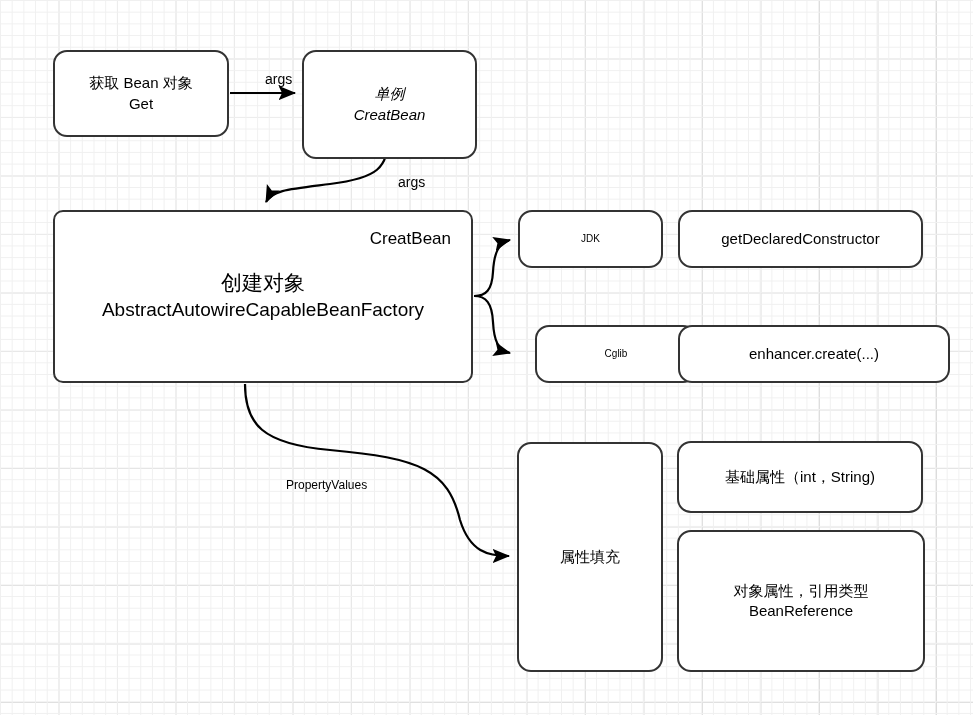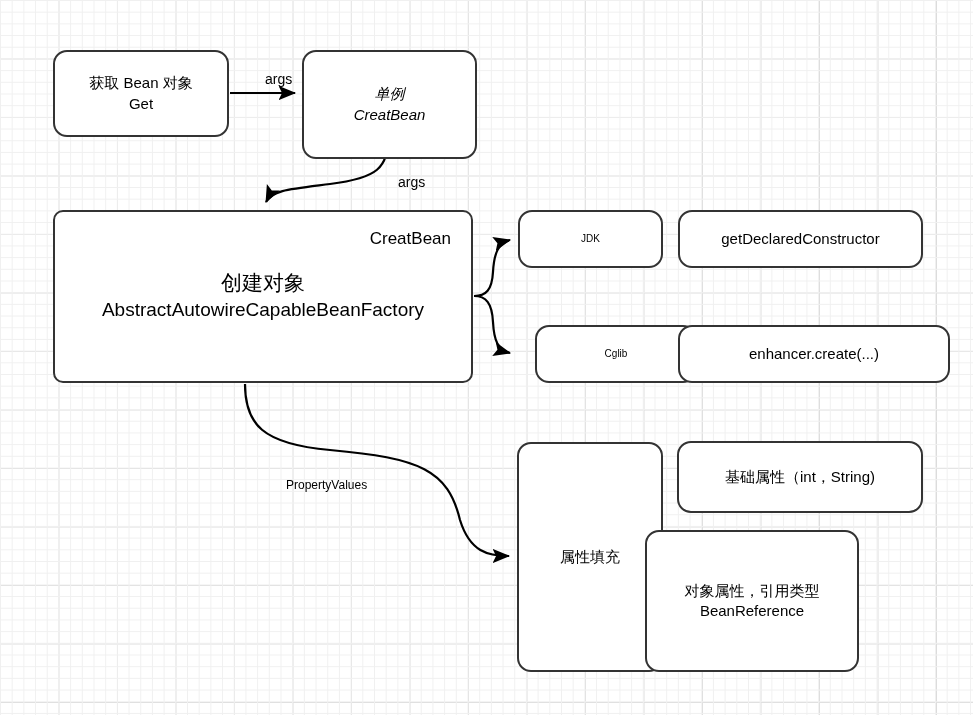--- a/index.html
+++ b/index.html
@@ -61,21 +61,21 @@
   #node-singleton  { left: 302px; top: 50px;  width: 175px; height: 109px; font-style: italic; }
   #node-createbean { left: 53px;  top: 210px; width: 420px; height: 173px;
                      border-radius: 10px; justify-content: flex-start;
                      padding-top: 16px; }
   #node-jdk        { left: 518px; top: 210px; width: 145px; height: 58px; }
   #node-cglib      { left: 490px; top: 325px; width: 162px; height: 58px; margin-left: 45px; }
   #node-getdeclaredconstructor { left: 678px; top: 210px; width: 245px; height: 58px; }
   #node-enhancer   { left: 678px; top: 325px; width: 272px; height: 58px; justify-content: center; }
   #node-populate   { left: 517px; top: 442px; width: 146px; height: 230px; }
   #node-basic      { left: 677px; top: 441px; width: 246px; height: 72px; }
-  #node-objectref  { left: 645px; top: 530px; width: 214px; height: 142px; }
+  #node-objectref  { left: 677px; top: 530px; width: 248px; height: 142px; }
 
   
   #node-createbean .cb-title {
     align-self: flex-end;
     padding-right: 20px;
     font-size: 17px;
   }
   #node-createbean .cb-main {
     font-size: 21px;
     margin-top: 18px;

